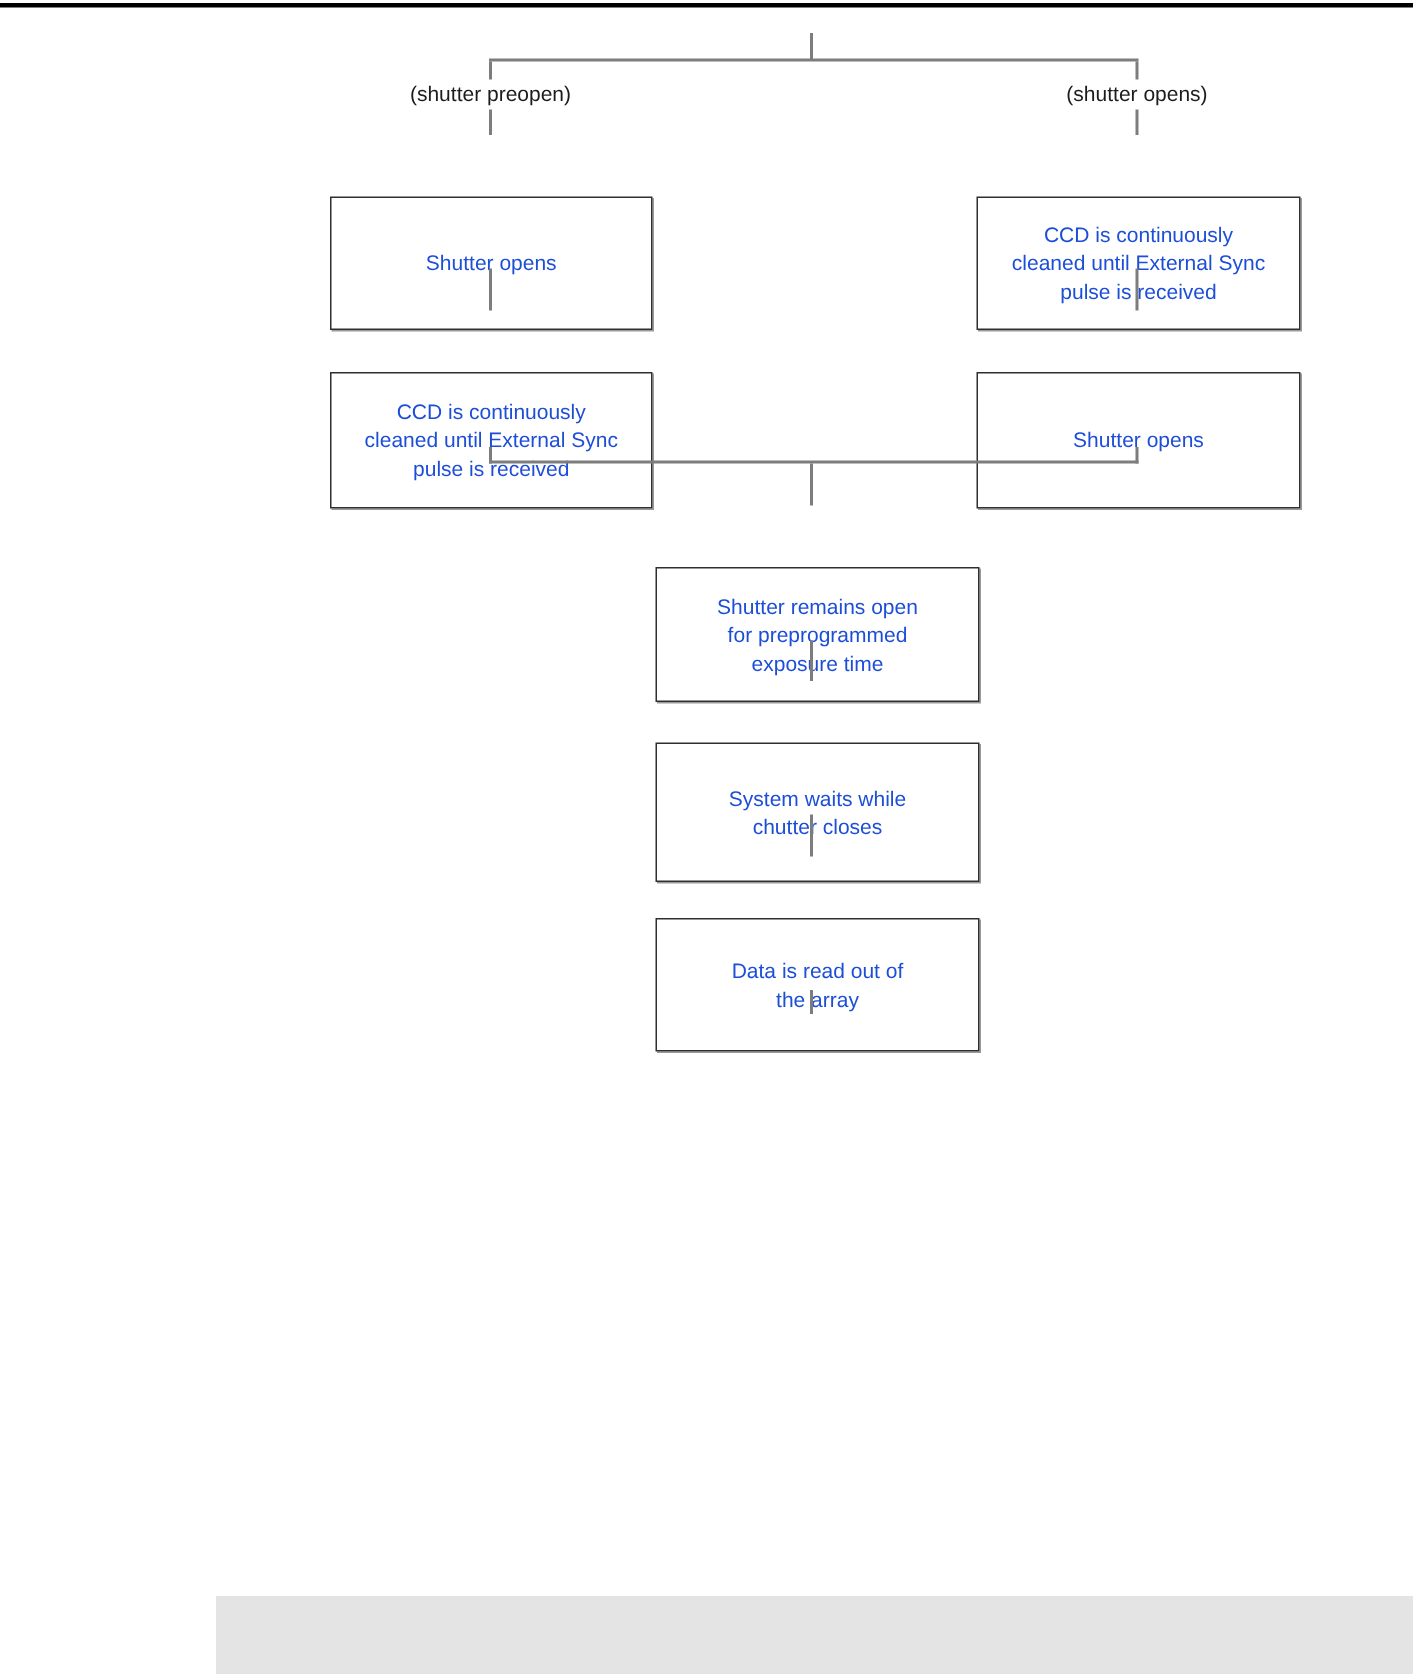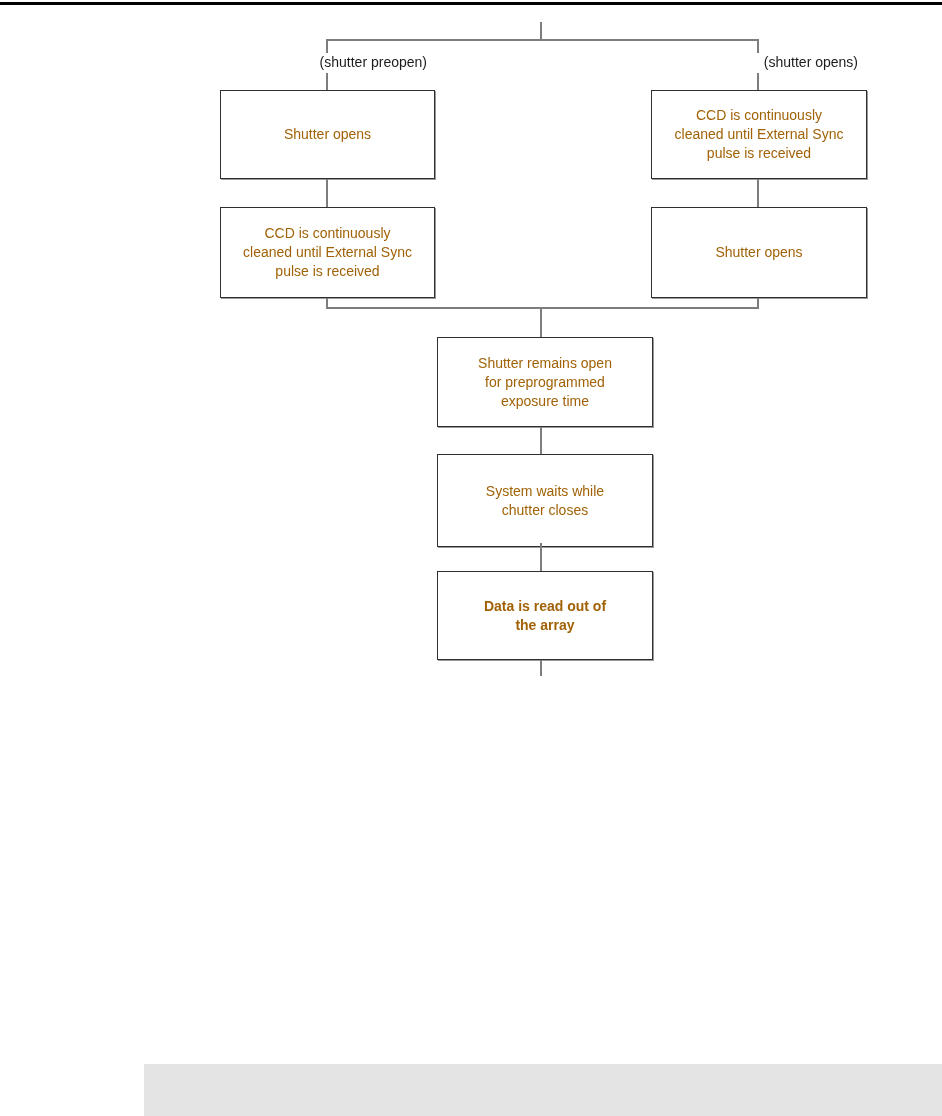--- a/index.html
+++ b/index.html
@@ -20,40 +20,41 @@
   }
   .line {
     position: absolute;
     background: #7d7d7d;
   }
   .vline { width: 2px; }
   .hline { height: 2px; }
   .branch-label {
     position: absolute;
     width: 200px;
-    text-align: right;
+    text-align: center;
     font-size: 14px;
     line-height: 16px;
     color: #1c1c1c;
     background: transparent;
   }
   .node {
     position: absolute;
     background: #ffffff;
     border: 1.5px solid #2f2f2f;
     box-shadow: 1px 1px 0 #9a9a9a;
     display: flex;
     align-items: center;
     justify-content: center;
     text-align: center;
     font-size: 14px;
     line-height: 19px;
-    color: #a16207;
+    color: #1d4ed8;
     white-space: pre-line;
     padding: 4px;
+    margin-top: 41px;
   }
   .footer-bar {
     position: absolute;
     left: 144px; top: 1064px;
     width: 798px; height: 52px;
     background: #e4e4e4;
   }
 </style>
 </head>
 <body>
@@ -92,19 +93,19 @@
 
   <div class="node" style="left:437px; top:337px; width:216px; height:90px;">Shutter remains open
 for preprogrammed
 exposure time</div>
   <div class="line vline" style="left:540px; top:427px; height:27px;"></div>
 
   <div class="node" style="left:437px; top:454px; width:216px; height:93px;">System waits while
 chutter closes</div>
   <div class="line vline" style="left:540px; top:543px; height:28px;"></div>
 
-  <div class="node" style="left:437px; top:571px; width:216px; height:89px;font-weight:bold;">Data is read out of
+  <div class="node" style="left:437px; top:571px; width:216px; height:89px;">Data is read out of
 the array</div>
   <div class="line vline" style="left:540px; top:660px; height:16px;"></div>
 
   <div class="footer-bar"></div>
 
 </div>
 
 </body></html>

